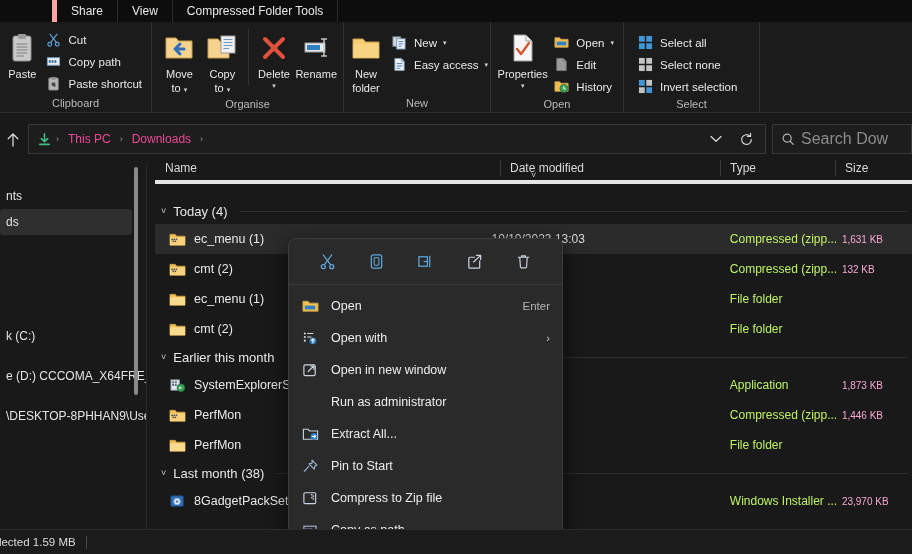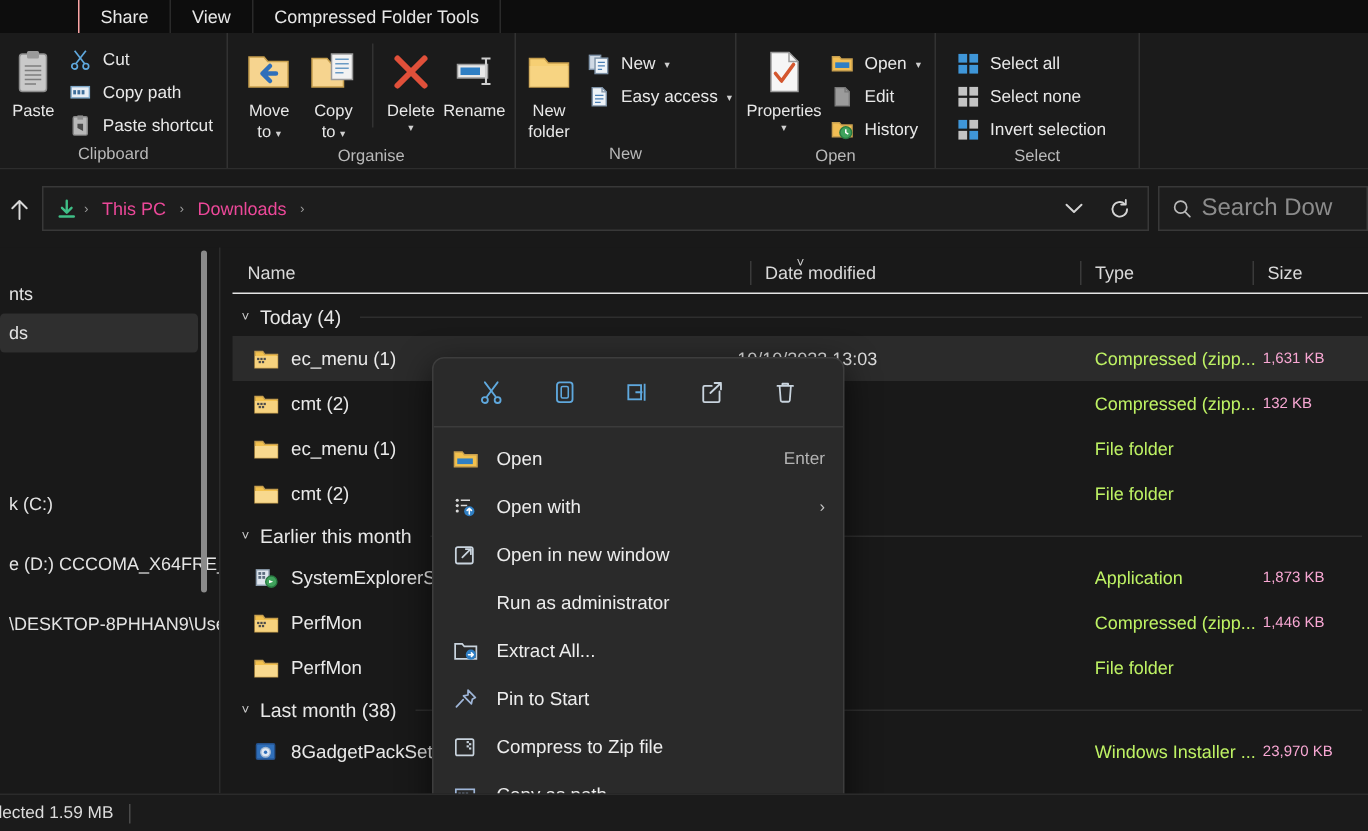--- a/index.html
+++ b/index.html
@@ -15,21 +15,21 @@
   
   .tabstrip {
     position: absolute; left: 0; top: 0; width: 912px; height: 22px;
     background: #0d0d0d; display: flex; align-items: center;
   }
   .tab {
     height: 22px; display: flex; align-items: center; padding: 0 14px;
     font-size: 12px; color: #e8e8e8; border-right: 1px solid #2a2a2a;
     white-space: nowrap;
   }
-  .tab:first-child { border-left: 1px solid #fca5a5; margin-left: 52px; }
+  .tab:first-child { border-left: 5px solid #fca5a5; margin-left: 52px; }
 
   
   .ribbon {
     position: absolute; left: 0; top: 22px; width: 912px; height: 91px;
     background: #1b1b1b; border-bottom: 1px solid #2d2d2d;
     display: flex; align-items: stretch;
   }
   .rgroup { position: relative; display: flex; flex-direction: column;
             border-right: 1px solid #323232; }
   .rgroup-body { flex: 1; display: flex; align-items: flex-start; padding: 5px 6px 0 6px; }
@@ -73,22 +73,22 @@
   .sb-item { height: 26px; display: flex; align-items: center; padding-left: 6px;
              font-size: 12px; color: #e4e4e4; white-space: nowrap; }
   .sb-item.sel { background: #2f2f2f; border-radius: 3px; margin-right: 14px; }
   .sb-gap { height: 14px; }
   .sb-scroll { position: absolute; right: 8px; top: 2px; width: 4px; height: 228px;
                background: #8a8a8a; border-radius: 2px; }
   .sb-divider { position: absolute; left: 146px; top: 165px; width: 1px; height: 364px;
                 background: #2b2b2b; }
 
   
-  .colhead { position: absolute; left: 155px; top: 168px; width: 757px; height: 28px;
-             display: flex; align-items: center; border-bottom: 1px solid #e5e5e5; }
+  .colhead { position: absolute; left: 155px; top: 156px; width: 757px; height: 28px;
+             display: flex; align-items: center; border-bottom: 4px solid #e5e5e5; }
   .ch { font-size: 12px; color: #d9d9d9; position: relative; height: 28px;
         display: flex; align-items: center; padding-left: 10px; }
   .ch.divline::before { content: ""; position: absolute; left: 0; top: 6px;
                         width: 1px; height: 16px; background: #3a3a3a; }
   .sortmark { position: absolute; left: 531px; top: 170px; font-size: 9px; color: #cfcfcf; }
 
   
   .filelist { position: absolute; left: 155px; top: 198px; width: 757px; height: 331px; }
   .grouphdr { height: 26px; display: flex; align-items: center; gap: 7px;
               padding-left: 6px; }

